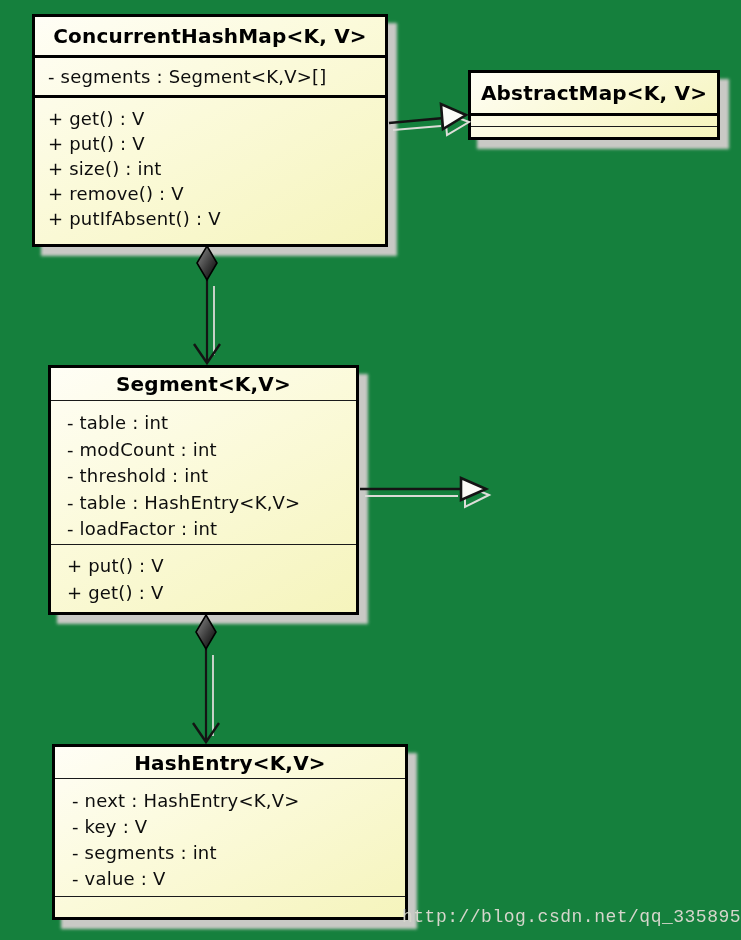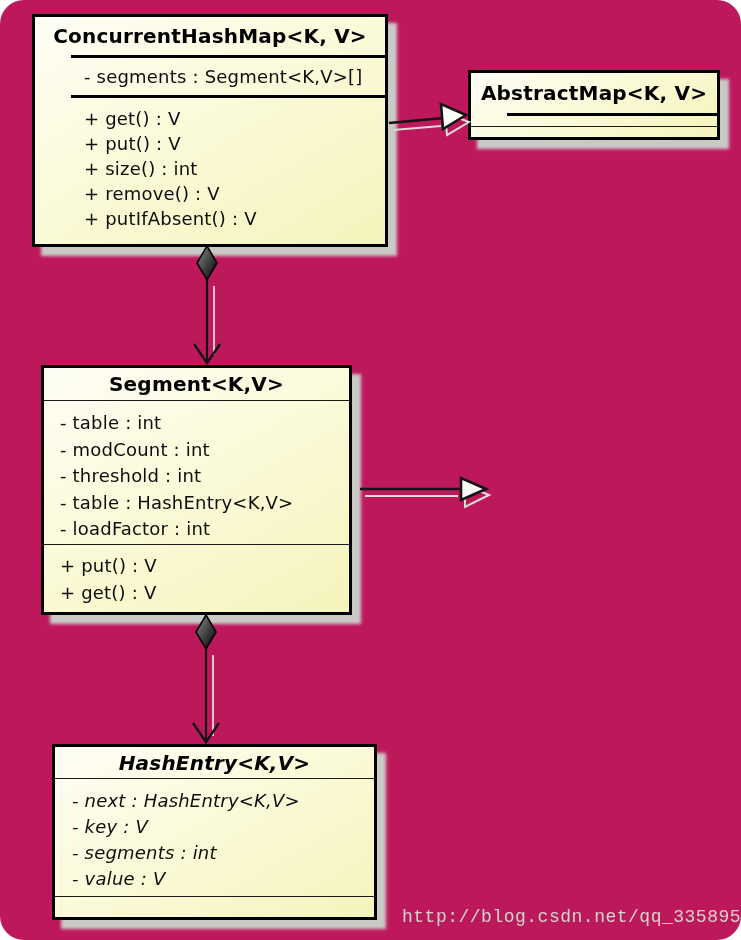--- a/index.html
+++ b/index.html
@@ -2,24 +2,23 @@
 <html><head>
 <meta charset="utf-8">
 <style>
   html, body { margin: 0; padding: 0; }
   body { background: #ffffff; }
 
   .stage {
     position: relative;
     width: 741px;
     height: 940px;
-    background: #be185d;
+    background: #15803d;
     font-family: "DejaVu Sans", sans-serif;
     overflow: hidden;
-    border-radius: 24px;
   }
 
   
   .uml-class {
     position: absolute;
     box-sizing: border-box;
     border: 3px solid #000;
     background: linear-gradient(150deg, #fffef6 0%, #fbfada 45%, #f5f4bc 100%);
     box-shadow: 9px 9px 3px #c9c9c5;
     display: flex;
@@ -29,21 +28,21 @@
     display: flex;
     align-items: center;
     justify-content: center;
     font-weight: bold;
     font-size: 20px;
     color: #000;
     letter-spacing: 0.2px;
     white-space: nowrap;
   }
   .comp { box-sizing: border-box; }
-  .sep-thick { border-top: 3px solid #000; margin-left: 36px; }
+  .sep-thick { border-top: 3px solid #000; }
   .sep-thin  { border-top: 1.5px solid #1a1a1a; }
   .member {
     font-size: 18px;
     color: #0d0d0d;
     letter-spacing: 0.2px;
     white-space: nowrap;
   }
 
   
   #box-chm { left: 32px; top: 14px; width: 356px; height: 233px; }
@@ -52,34 +51,34 @@
   #box-chm .comp-methods { flex: 1; padding: 8px 0 0 13px; }
   #box-chm .member { line-height: 25px; }
 
   
   #box-abstract { left: 468px; top: 70px; width: 252px; height: 70px; }
   #box-abstract .uml-title { height: 40px; }
   #box-abstract .comp-empty-1 { height: 13px; }
   #box-abstract .comp-empty-2 { flex: 1; }
 
   
-  #box-segment { left: 41px; top: 365px; width: 311px; height: 250px; }
+  #box-segment { left: 48px; top: 365px; width: 311px; height: 250px; }
   #box-segment .uml-title { height: 32px; }
   #box-segment .comp-attrs { height: 144px; padding: 9px 0 0 16px; }
   #box-segment .comp-methods { flex: 1; padding: 8px 0 0 16px; }
   #box-segment .member { line-height: 26.5px; }
 
   
   #box-lock { left: 487px; top: 450px; width: 200px; height: 78px; }
   #box-lock .uml-title { height: 38px; }
   #box-lock .comp-empty-1 { height: 12px; }
   #box-lock .comp-empty-2 { flex: 1; }
 
   
-  #box-hashentry { left: 52px; top: 744px; width: 325px; height: 176px; font-style: italic; }
+  #box-hashentry { left: 52px; top: 744px; width: 356px; height: 176px; }
   #box-hashentry .uml-title { height: 31px; }
   #box-hashentry .comp-attrs { height: 118px; padding: 9px 12px 0 17px; }
   #box-hashentry .comp-empty-2 { flex: 1; }
   #box-hashentry .member { line-height: 26px; }
 
   
   #connectors {
     position: absolute;
     left: 0; top: 0;
     width: 741px; height: 940px;

